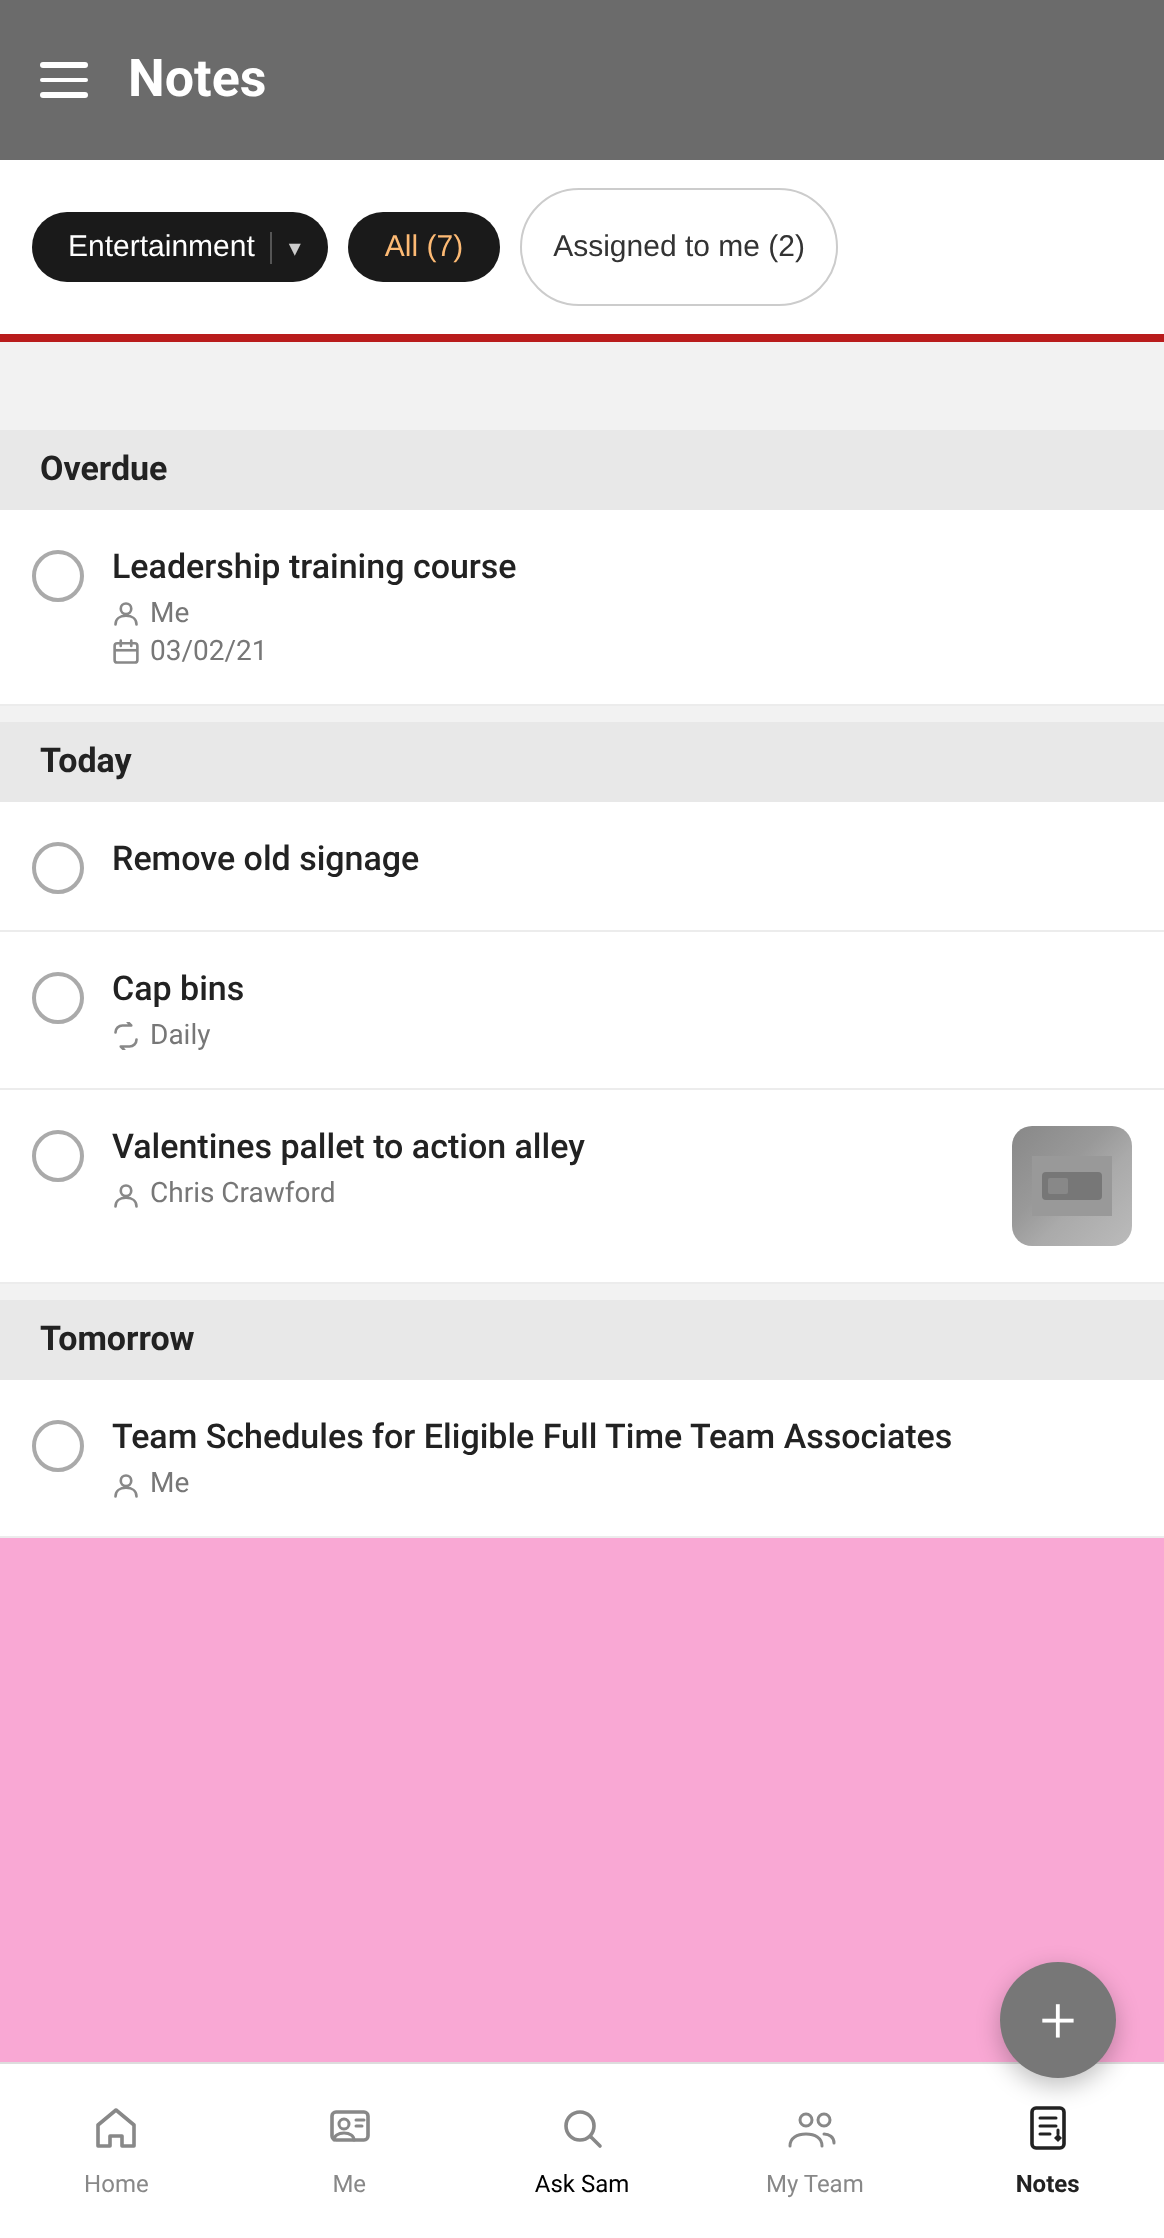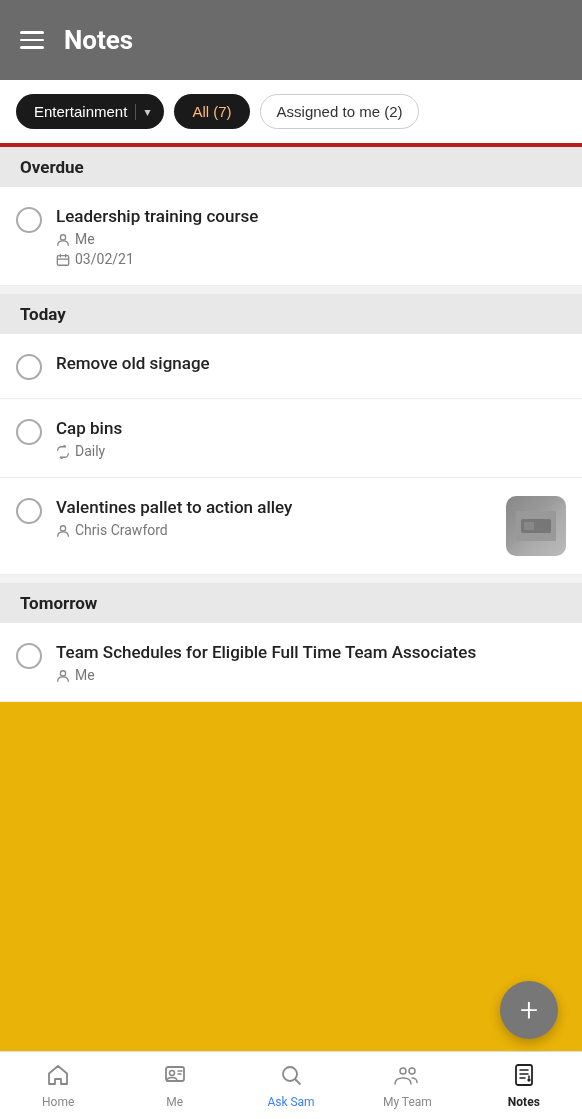--- a/index.html
+++ b/index.html
@@ -83,31 +83,32 @@
       padding: 9px 18px;
       font-size: 15px;
       font-weight: 500;
       cursor: pointer;
     }
     .filter-btn-light {
       background: white;
       color: #333;
       border: 1.5px solid #ccc;
       border-radius: 50px;
-      padding: 8px 16px;
+      padding: 20px 16px;
       font-size: 15px;
       font-weight: 400;
       cursor: pointer;
     }
 
     
     .content {
       flex: 1;
       overflow-y: auto;
-      background: #eab308;
+      background: #f9a8d4;
+      margin-top: 44px;
     }
 
     
     .section-header {
       background: #e8e8e8;
       padding: 10px 20px;
       font-size: 17px;
       font-weight: 700;
       color: #222;
     }
@@ -194,21 +195,21 @@
       font-size: 32px;
       font-weight: 300;
       line-height: 1;
     }
 
     
     .bottom-nav {
       background: white;
       border-top: 1px solid #ddd;
       display: flex;
-      height: 68px;
+      height: 88px;
       flex-shrink: 0;
     }
     .nav-item {
       flex: 1;
       display: flex;
       flex-direction: column;
       align-items: center;
       justify-content: center;
       gap: 4px;
       cursor: pointer;
@@ -404,21 +405,21 @@
       <span style="color:#888;font-size:12px;">Me</span>
     </div>
 
     <div class="nav-item">
       <span class="nav-icon">
         <svg width="24" height="24" viewBox="0 0 24 24" fill="none">
           <circle cx="11" cy="11" r="7" stroke="#888" stroke-width="1.8"></circle>
           <path d="M16.5 16.5L21 21" stroke="#888" stroke-width="1.8" stroke-linecap="round"></path>
         </svg>
       </span>
-      <span style="color:#3b82f6;font-size:12px;">Ask Sam</span>
+      <span style="color:#000000;font-size:12px;">Ask Sam</span>
     </div>
 
     <div class="nav-item">
       <span class="nav-icon">
         <svg width="26" height="24" viewBox="0 0 26 24" fill="none">
           <circle cx="9" cy="8" r="3" stroke="#888" stroke-width="1.5"></circle>
           <circle cx="18" cy="8" r="3" stroke="#888" stroke-width="1.5"></circle>
           <path d="M1 21c0-4 3.5-6 8-6s8 2 8 6" stroke="#888" stroke-width="1.5" stroke-linecap="round"></path>
           <path d="M18 15c2.5 0 5 1.5 5 4.5" stroke="#888" stroke-width="1.5" stroke-linecap="round"></path>
         </svg>

